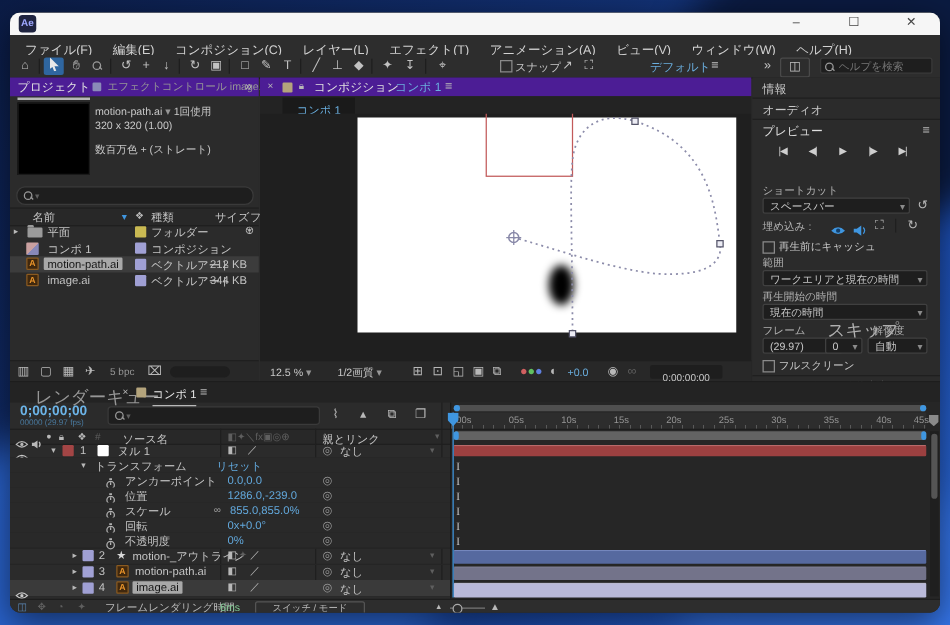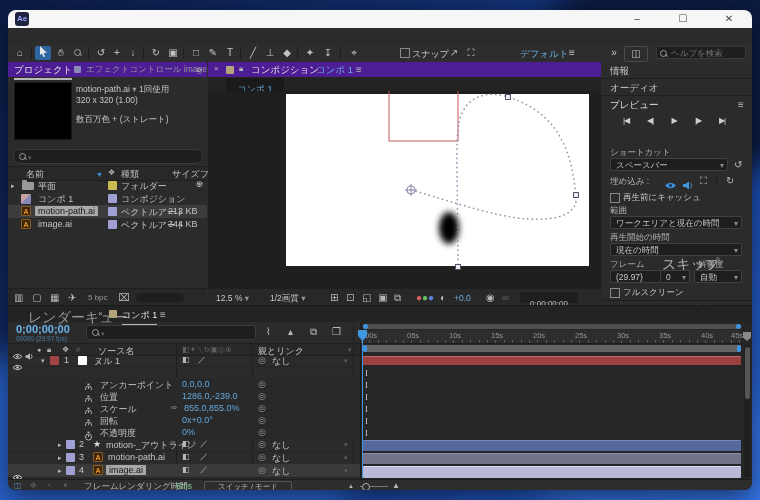--- a/index.html
+++ b/index.html
@@ -78,20 +78,31 @@
 
 <div id="win">
 
   <div id="titlebar">
     <div class="ae-badge">Ae</div>
     <div class="wbtn" style="left:614px;">–</div>
     <div class="wbtn" style="left:660px;">☐</div>
     <div class="wbtn" style="left:706px;">✕</div>
   </div>
 
+  <div id="menubar">
+    <span>ファイル(F)</span>
+    <span>編集(E)</span>
+    <span>コンポジション(C)</span>
+    <span>レイヤー(L)</span>
+    <span>エフェクト(T)</span>
+    <span>アニメーション(A)</span>
+    <span>ビュー(V)</span>
+    <span>ウィンドウ(W)</span>
+    <span>ヘルプ(H)</span>
+  </div>
 
   <div id="toolbar">
     <div class="tool" style="left:4px;">⌂</div>
     <div class="tsep" style="left:23px;"></div>
     <div class="tool sel" style="left:27px;">
       <svg width="9" height="11" viewBox="0 0 9 11">
           <path d="M1 0 L8 7 L4.6 7 L6 10.5 L4.3 11 L3 7.6 L1 9 Z" fill="#e8e8e8"></path>
         </svg>
     </div>
     <div class="tool" style="left:45px;">✋︎</div>
@@ -384,20 +395,25 @@
       <span class="cell dim" style="left:56px;">1</span>
       <span class="swatch" style="left:70px;top:2px;background:#ffffff;"></span>
       <span class="cell" style="left:86px;">ヌル 1</span>
       <span class="ic" style="left:174px;top:2px;font-size:8px;">◧</span>
       <span class="ic" style="left:190px;top:2px;font-size:8px;">／</span>
       <span class="ic pick" style="left:250px;top:2px;">◎</span>
       <span class="cell" style="left:264px;">なし</span>
       <span class="ic icdim" style="left:336px;top:3px;font-size:7px;">▾</span>
     </div>
 
+    <div class="tlrow" style="top:60px;background:#292929;">
+      <span class="ic" style="left:57px;top:3px;font-size:7px;">▾</span>
+      <span class="cell" style="left:68px;">トランスフォーム</span>
+      <span class="cell pv" style="left:165px;">リセット</span>
+    </div>
 
     <div class="tlrow" style="top:72px;background:#292929;">
       <span class="abs" style="left:76px;top:1px;"><svg width="9" height="10" viewBox="0 0 9 10">
             <circle cx="4.5" cy="6" r="3" fill="none" stroke="#b0b0b0"></circle>
             <line x1="4.5" y1="6" x2="4.5" y2="3.8" stroke="#b0b0b0"></line>
             <rect x="3.4" y="0.6" width="2.2" height="1.4" fill="#b0b0b0"></rect>
           </svg></span>
       <span class="cell" style="left:92px;">アンカーポイント</span>
       <span class="cell pv" style="left:174px;">0.0,0.0</span>
       <span class="ic pick" style="left:250px;top:2px;">◎</span>

